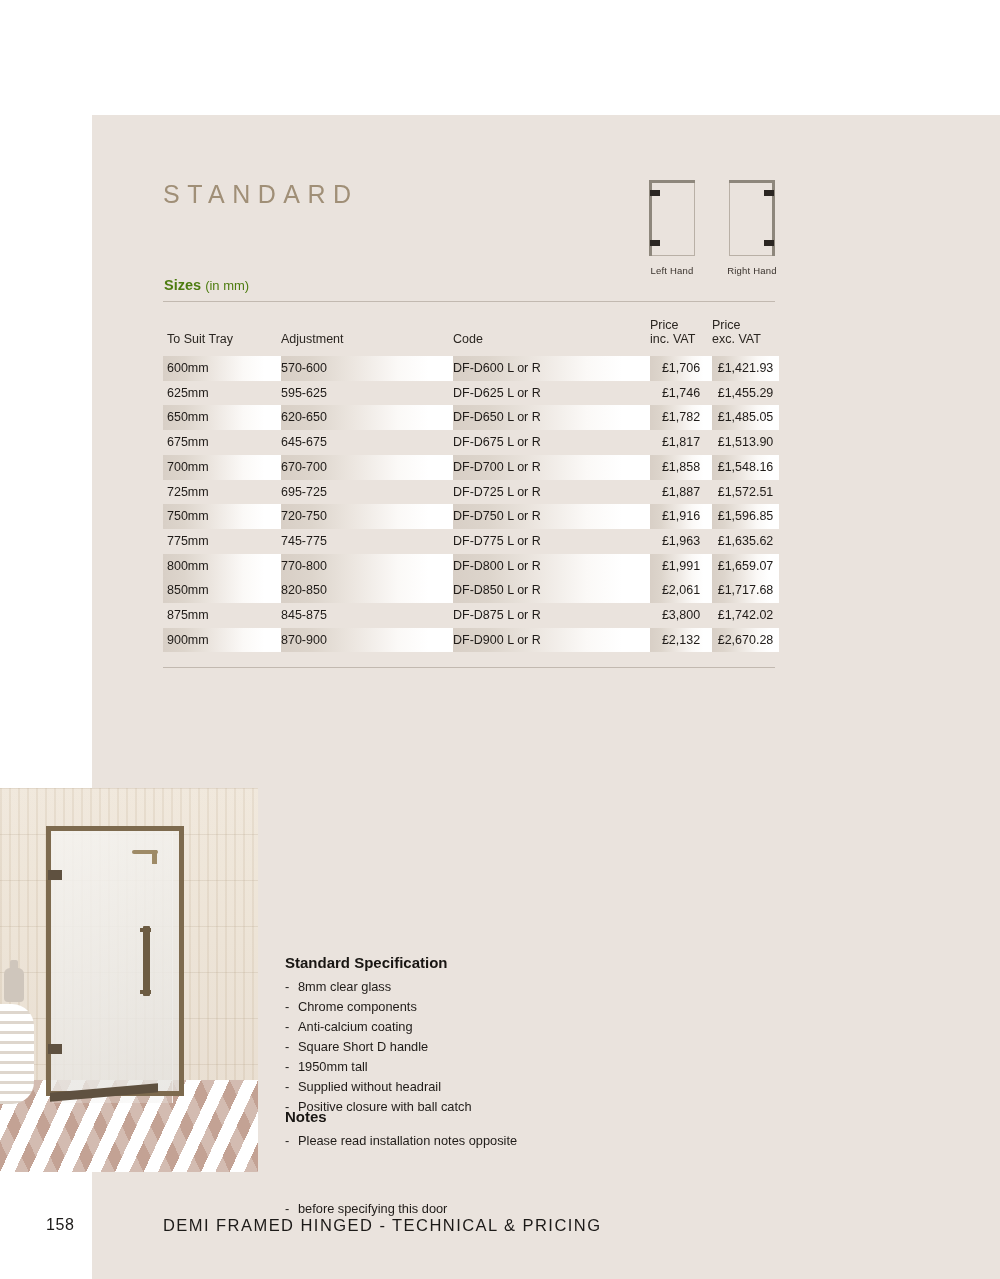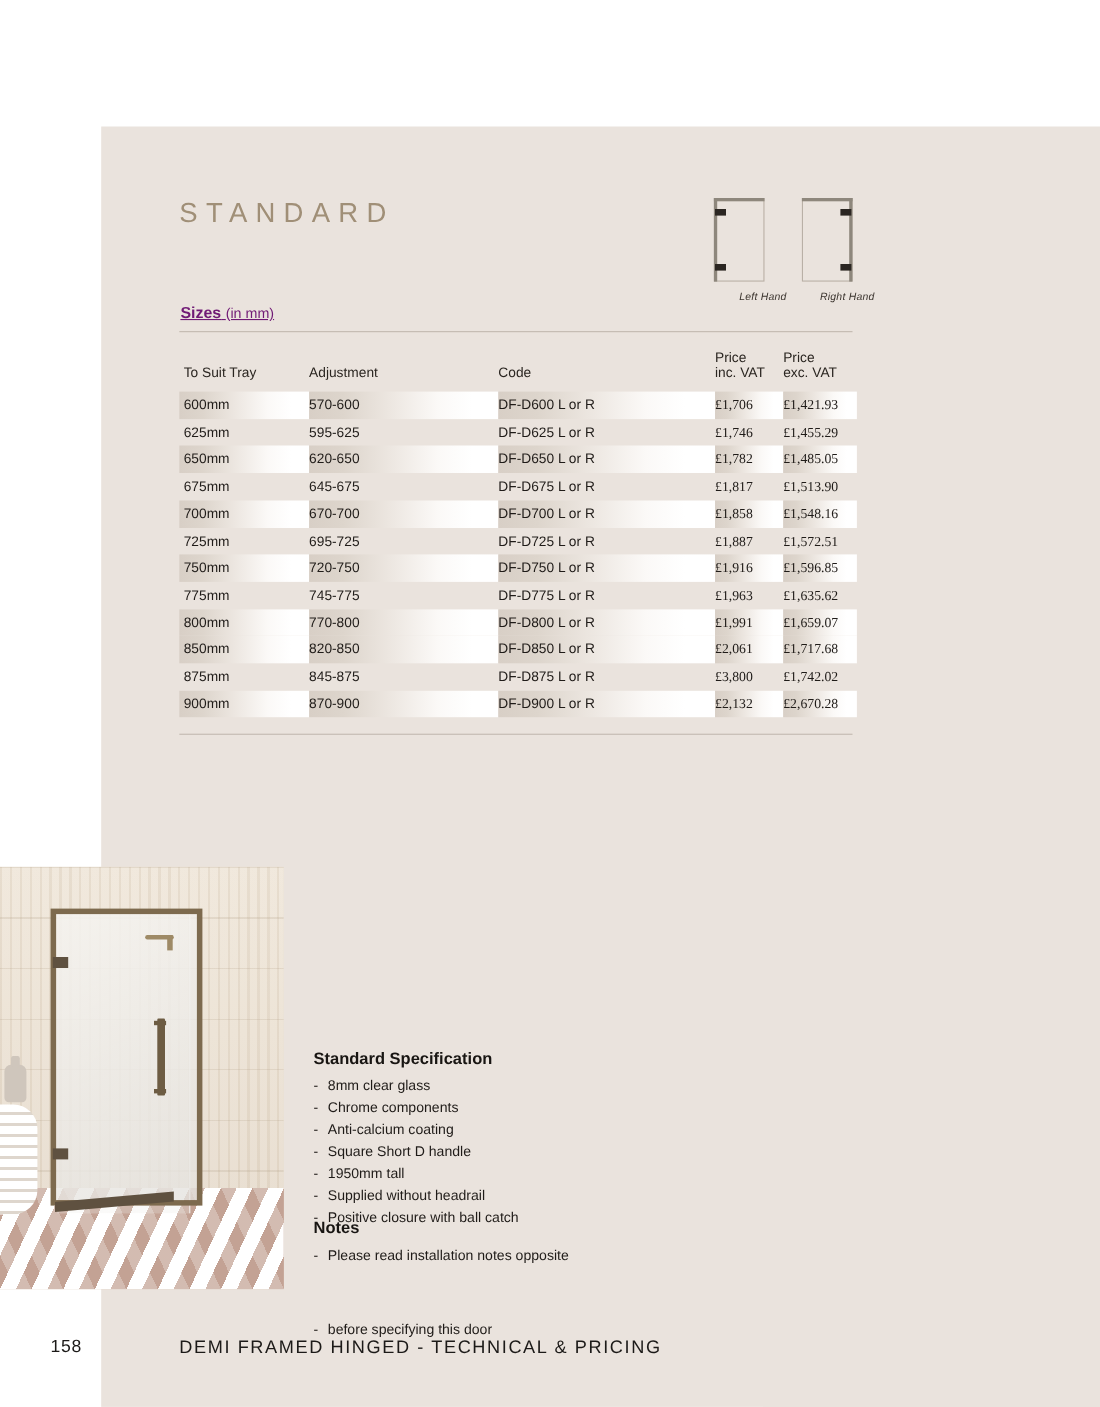--- a/index.html
+++ b/index.html
@@ -35,22 +35,21 @@
     letter-spacing: 7.5px;
     color: #a08f77;
     font-weight: 400;
   }
 
   
   .hand-block {
     position: absolute;
     top: 180px;
     width: 86px;
-    text-align: right;
-    font-style: italic;
+    text-align: center;
   }
   #hand-left  { left: 629px; }
   #hand-right { left: 709px; }
 
   .door-fig {
     width: 46px;
     height: 76px;
     margin: 0 auto;
     position: relative;
   }
@@ -93,22 +92,21 @@
     color: #3a332d;
     letter-spacing: .2px;
   }
 
   
   #sizes-heading {
     position: absolute;
     left: 164px;
     top: 277px;
     font-size: 14.5px;
-    color: #701a75;
-    text-decoration: underline;
+    color: #4d7c0f;
   }
   #sizes-heading .bold { font-weight: bold; }
   #sizes-heading .light { font-weight: normal; font-size: 13px; }
 
   #sizes-rule {
     position: absolute;
     left: 163px;
     top: 301px;
     width: 612px;
     height: 1px;
@@ -156,21 +154,21 @@
         #d8cfc6 0%,
         #ddd5cc 18%,
         #ece6e0 42%,
         #fbf9f7 68%,
         #ffffff 86%,
         #ffffff 100%);
   }
   tr.plain td {
     background: transparent;
   }
-  td.pinc, td.pexc { text-align: left; font-family: Liberation Serif, serif; }
+  td.pinc, td.pexc { text-align: center; }
 
   #table-bottom-rule {
     position: absolute;
     left: 163px;
     top: 667px;
     width: 612px;
     height: 1px;
     background: #c2b9b0;
   }
 

